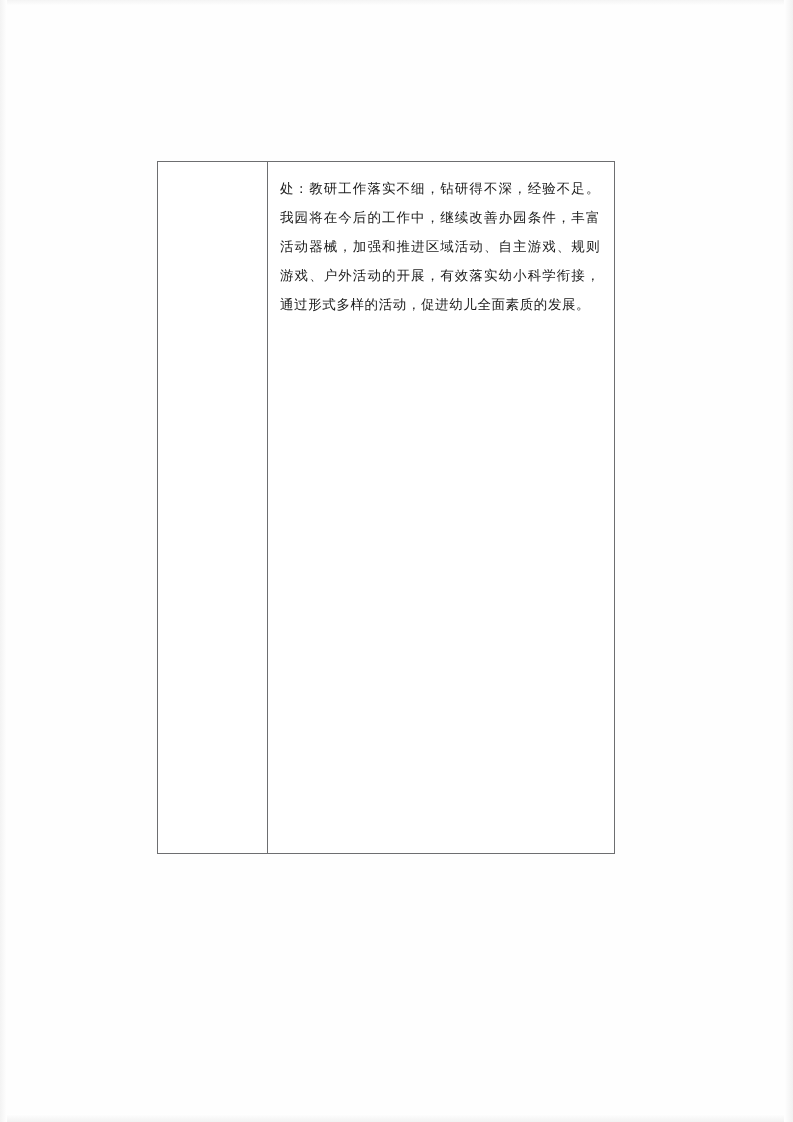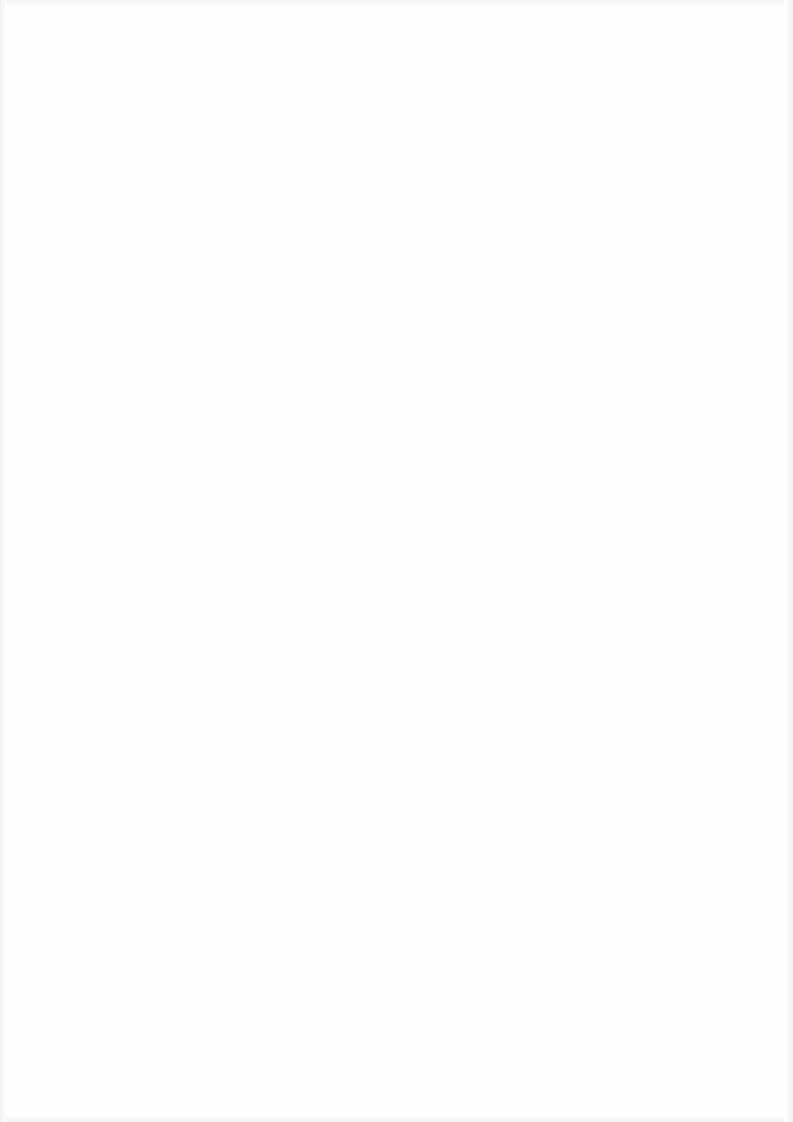--- a/index.html
+++ b/index.html
@@ -94,14 +94,25 @@
 </head>
 <body>
 
 <div class="page-scan">
 
   <div class="scan-edge-top"></div>
   <div class="scan-edge-bottom"></div>
   <div class="scan-edge-left"></div>
   <div class="scan-edge-right"></div>
 
+  <div class="doc-table">
+
+    <div class="col-left">
+      <div class="cell-empty"></div>
+    </div>
+
+    <div class="col-right">
+      <div class="body-text">处：教研工作落实不细，钻研得不深，经验不足。 我园将在今后的工作中，继续改善办园条件，丰富活动器械，加强和推进区域活动、自主游戏、规则游戏、户外活动的开展，有效落实幼小科学衔接，通过形式多样的活动，促进幼儿全面素质的发展。</div>
+    </div>
+
+  </div>
 
 </div>
 
 </body></html>

